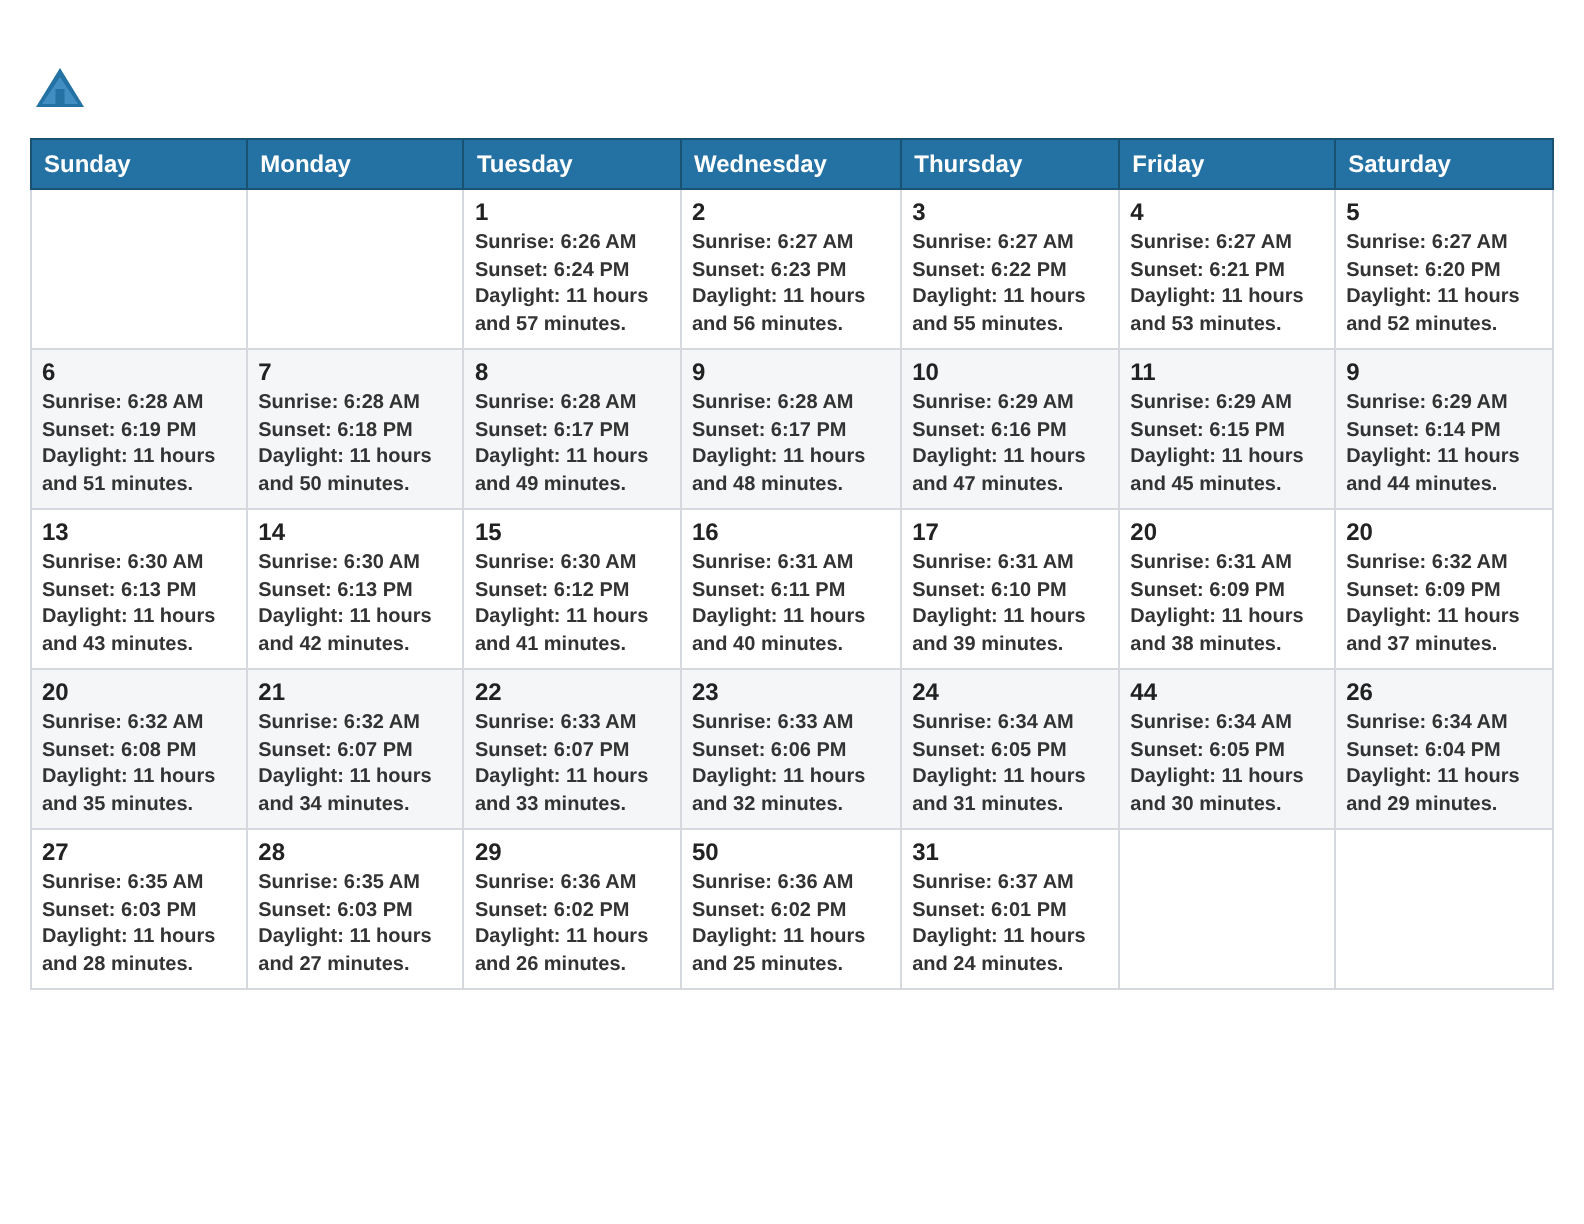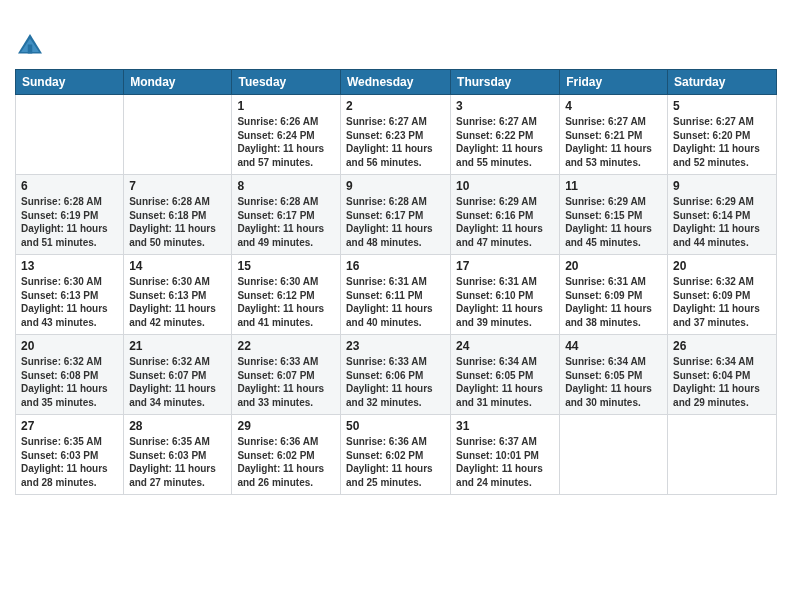--- a/index.html
+++ b/index.html
@@ -312,21 +312,21 @@
           </td>
           <td>
             <span class="day-num">50</span>
             <div class="day-info" style="white-space: pre-line;">Sunrise: 6:36 AM
 Sunset: 6:02 PM
 Daylight: 11 hours and 25 minutes.</div>
           </td>
           <td>
             <span class="day-num">31</span>
             <div class="day-info" style="white-space: pre-line;">Sunrise: 6:37 AM
-Sunset: 10:01 PM
+Sunset: 6:01 PM
 Daylight: 11 hours and 24 minutes.</div>
           </td>
           <td class="empty-cell"></td>
           <td class="empty-cell"></td>
         </tr>
       </tbody>
   </table>
 </div>
 
 </body></html>

